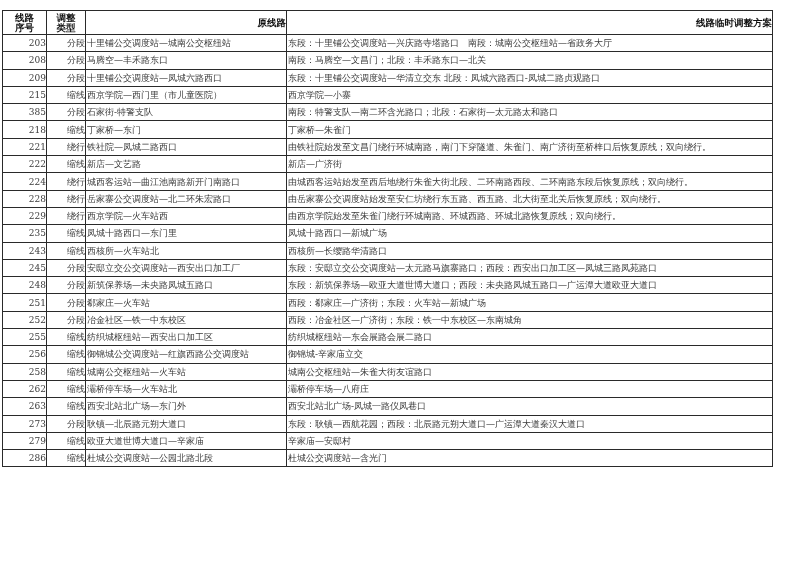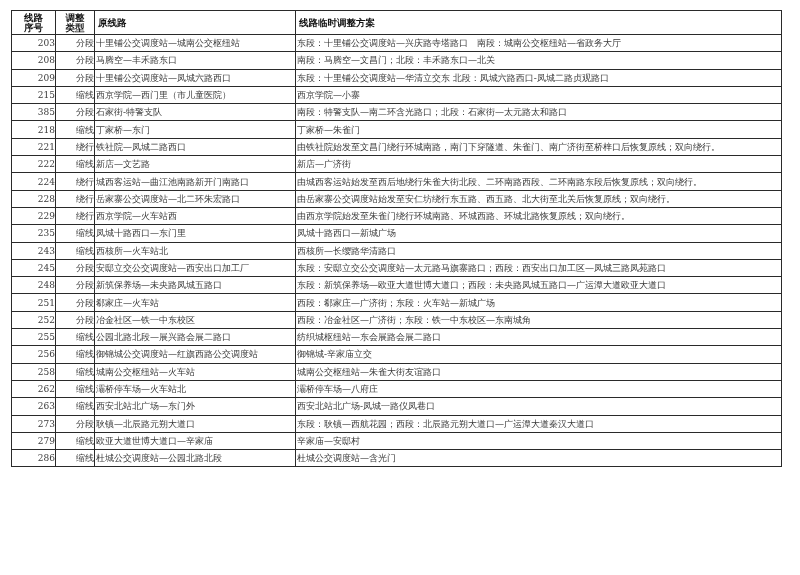--- a/index.html
+++ b/index.html
@@ -1,25 +1,25 @@
 <!DOCTYPE html>
 <html><head>
 <meta charset="utf-8">
 <style>
   html, body { margin: 0; padding: 0; background: #ffffff; }
   body { width: 800px; height: 575px; position: relative; overflow: hidden;
          font-family: "DejaVu Serif", "Liberation Serif", serif; color: #333; }
-  table.adj { position: absolute; left: 11px; top: 10px; width: 770px;
+  table.adj { position: absolute; left: 2px; top: 10px; width: 770px;
               border-collapse: collapse; table-layout: fixed; }
   table.adj td, table.adj th { border: 1.4px solid #2a2a2a; padding: 0; overflow: hidden;
               white-space: nowrap; }
   table.adj th { height: 23px; font-size: 9.5px; font-weight: bold; color: #111;
                  line-height: 10px; }
   table.adj th.c1, table.adj th.c2 { text-align: center; }
-  table.adj th.c3, table.adj th.c4 { text-align: left; padding-left: 3px; }
+  table.adj th.c3, table.adj th.c4 { text-align: right; padding-left: 3px; }
   table.adj td { height: 16.3px; font-size: 9px; line-height: 16px; color: #3a3a3a; }
   table.adj td.num, table.adj td.type { text-align: right; }
   table.adj td.orig, table.adj td.plan { padding-left: 1px; }
   col.c1 { width: 44px; } col.c2 { width: 39px; } col.c3 { width: 201px; } col.c4 { width: 486px; }
 </style>
 </head>
 <body>
 
 <table class="adj">
   <colgroup>
@@ -141,21 +141,21 @@
       </tr>
       <tr>
         <td class="num">252</td>
         <td class="type">分段</td>
         <td class="orig">冶金社区—铁一中东校区</td>
         <td class="plan">西段：冶金社区—广济街；东段：铁一中东校区—东南城角</td>
       </tr>
       <tr>
         <td class="num">255</td>
         <td class="type">缩线</td>
-        <td class="orig">公园北路北段—展兴路会展二路口</td>
+        <td class="orig">纺织城枢纽站—西安出口加工区</td>
         <td class="plan">纺织城枢纽站—东会展路会展二路口</td>
       </tr>
       <tr>
         <td class="num">256</td>
         <td class="type">缩线</td>
         <td class="orig">御锦城公交调度站—红旗西路公交调度站</td>
         <td class="plan">御锦城-辛家庙立交</td>
       </tr>
       <tr>
         <td class="num">258</td>

